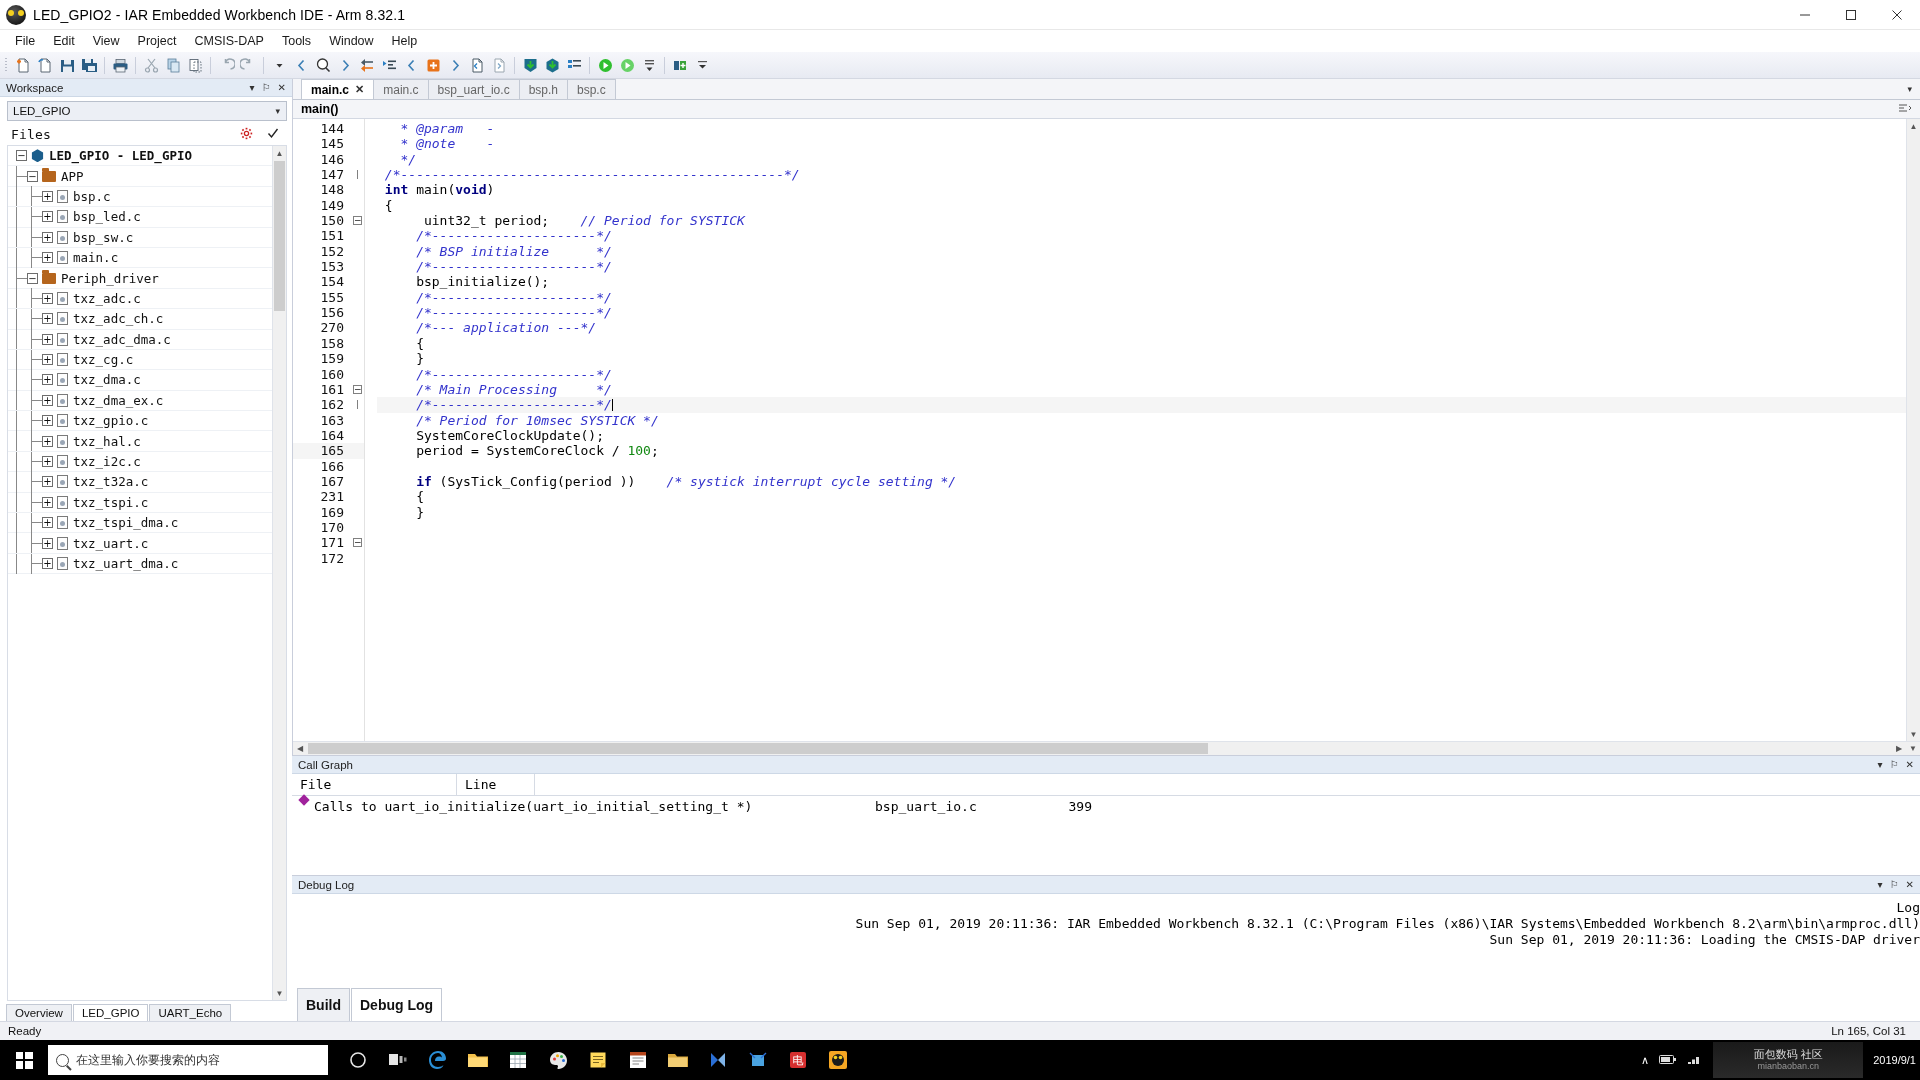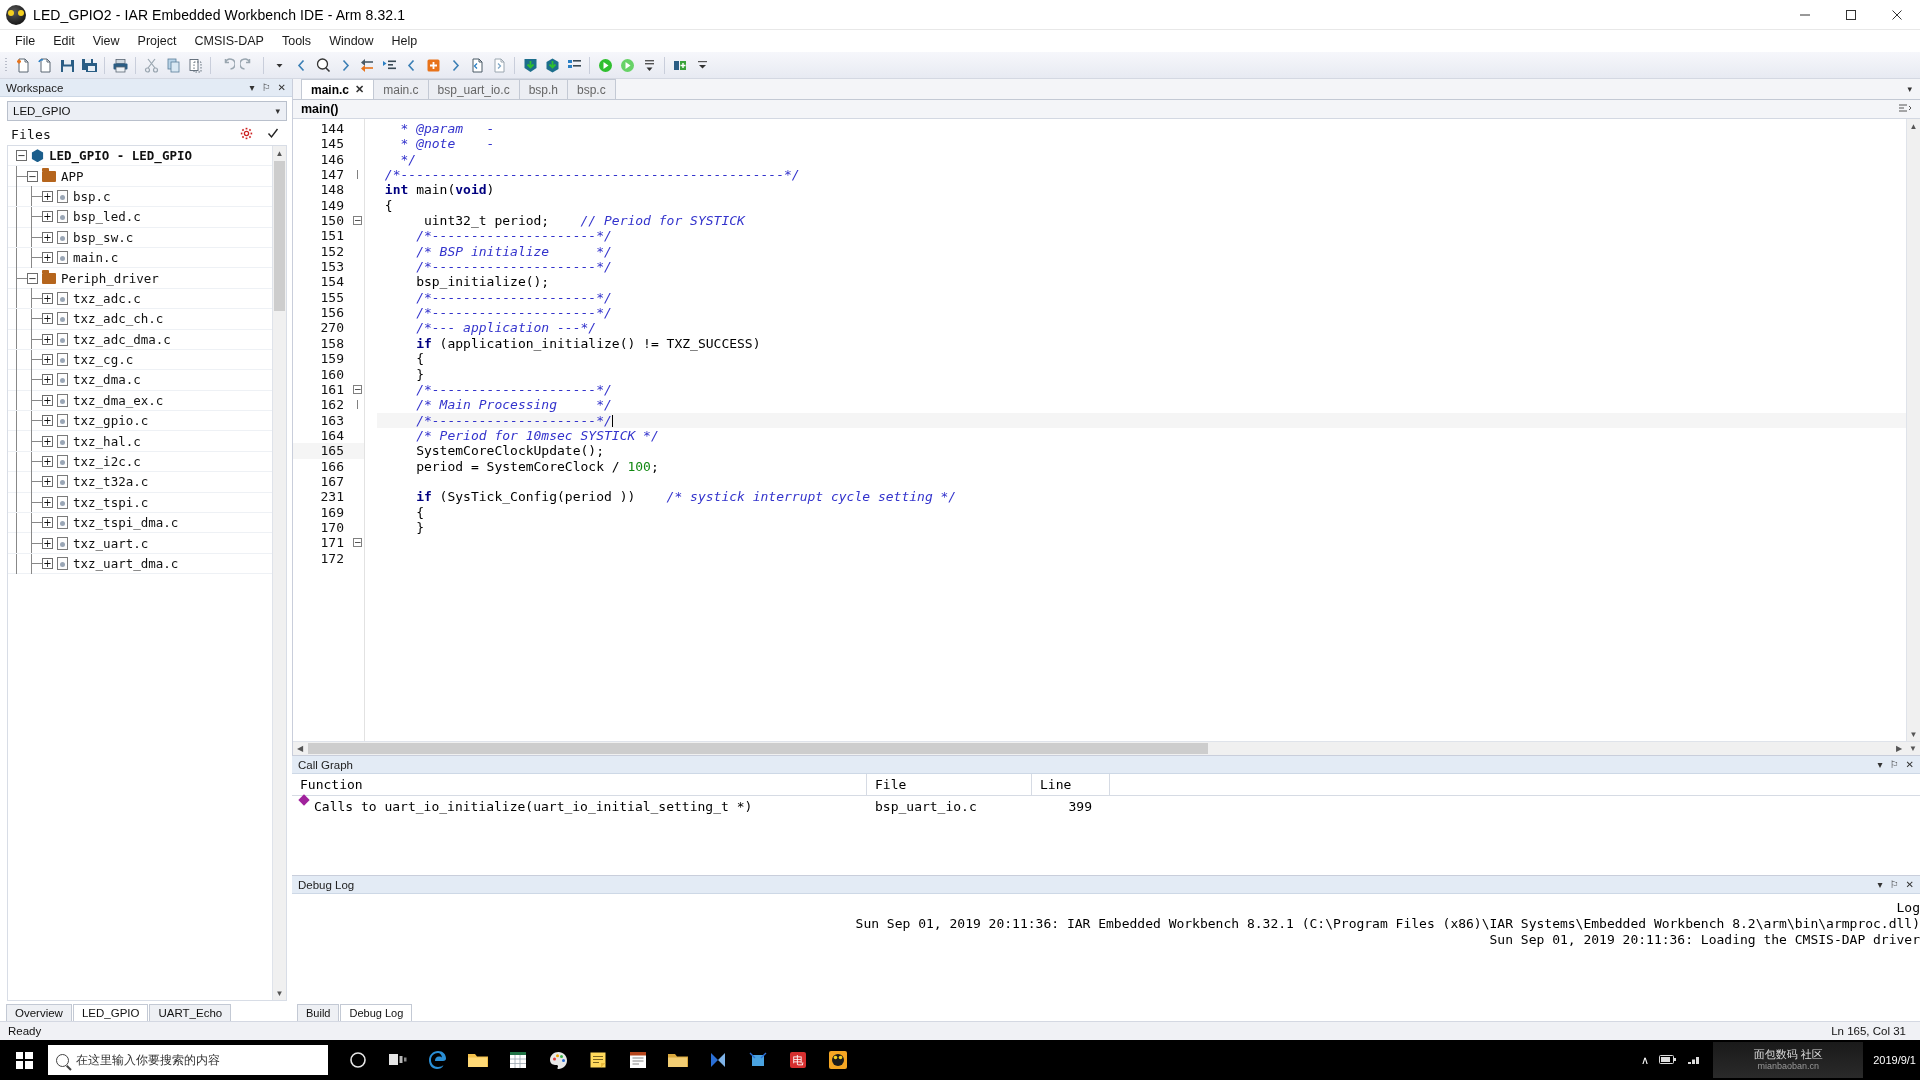--- a/index.html
+++ b/index.html
@@ -203,22 +203,22 @@
     width: 8px; height: 8px; background: #a0229c; transform: rotate(45deg);
     display: inline-block; margin-right: 6px; flex: 0 0 8px;
   }
 
   
   .debuglog { flex: 0 0 146px; display: flex; flex-direction: column; border-top: 1px solid #c9cedb; }
   .dl-body { flex: 1 1 auto; background: #fff; padding: 6px 0 0 30px; }
   .dl-line { font-family: "DejaVu Sans Mono", monospace; font-size: 13px; color: #000; line-height: 16px; height: 16px; white-space: pre; text-align: right; }
   .dl-tabs { height: 20px; flex: 0 0 20px; display: flex; align-items: flex-end; padding-left: 5px; gap: 1px; background:#fff; }
   .dl-tab {
-    height: 17px; padding: 0 8px; font-size: 11px; display: flex; align-items: center;
-    background: #eef0f4; border: 1px solid #c3c9d4; border-bottom: none; color: #111;
+    height: 17px; padding: 16px 8px; font-size: 14px; display: flex; align-items: center;
+    background: #eef0f4; border: 1px solid #c3c9d4; border-bottom: none; color: #111; font-weight: bold;
   }
   .dl-tab.active { background: #ffffff; }
 
   
   .statusbar {
     height: 19px; flex: 0 0 19px; background: #f0f1f5; border-top: 1px solid #d4d8e2;
     display: flex; align-items: center; font-size: 11.5px; color: #111; padding-left: 8px;
   }
   .statusbar .right { margin-left: auto; padding-right: 14px; }
 
@@ -860,21 +860,20 @@
                 <div class="ln"><span class="c-txt"> </span><span class="c-kw">int</span><span class="c-txt"> main(</span><span class="c-kw">void</span><span class="c-txt">)</span></div>
                 <div class="ln"><span class="c-txt"> {</span></div>
                 <div class="ln"><span class="c-txt">      uint32_t period;    </span><span class="c-cmt">// Period for SYSTICK</span></div>
                 <div class="ln"><span class="c-cmt">     /*---------------------*/</span></div>
                 <div class="ln"><span class="c-cmt">     /* BSP initialize      */</span></div>
                 <div class="ln"><span class="c-cmt">     /*---------------------*/</span></div>
                 <div class="ln"><span class="c-txt">     bsp_initialize();</span></div>
                 <div class="ln"><span class="c-cmt">     /*---------------------*/</span></div>
                 <div class="ln"><span class="c-cmt">     /*---------------------*/</span></div>
                 <div class="ln"><span class="c-cmt">     /*--- application ---*/</span></div>
-                <div class="ln"><span class="c-txt">     </span><span class="c-kw">if</span><span class="c-txt"> (application_initialize() != TXZ_SUCCESS)</span></div>
                 <div class="ln"><span class="c-txt">     {</span></div>
                 <div class="ln"><span class="c-txt">     }</span></div>
                 <div class="ln"><span class="c-cmt">     /*---------------------*/</span></div>
                 <div class="ln"><span class="c-cmt">     /* Main Processing     */</span></div>
                 <div class="ln cur-line"><span class="c-cmt">     /*---------------------*/</span><span class="caret"></span></div>
                 <div class="ln"><span class="c-cmt">     /* Period for 10msec SYSTICK */</span></div>
                 <div class="ln"><span class="c-txt">     SystemCoreClockUpdate();</span></div>
                 <div class="ln"><span class="c-txt">     period = SystemCoreClock / </span><span class="c-num">100</span><span class="c-txt">;</span></div>
                 <div class="ln"><span class="c-txt"></span></div>
                 <div class="ln"><span class="c-txt">     </span><span class="c-kw">if</span><span class="c-txt"> (SysTick_Config(period ))    </span><span class="c-cmt">/* systick interrupt cycle setting */</span></div>
@@ -902,21 +901,20 @@
         <div class="panel-caption">
           <span>Call Graph</span>
           <span class="capbtns">
             <span class="capbtn">▾</span>
             <span class="capbtn">⚐</span>
             <span class="capbtn">✕</span>
           </span>
         </div>
         <div class="cg-body">
           <div class="cg-header">
-            <div class="cg-col" style="width:575px">Function</div>
             <div class="cg-col" style="width:165px">File</div>
             <div class="cg-col" style="width:78px">Line</div>
           </div>
           <div class="cg-row">
             <div class="cg-cell" style="width:575px; display:flex; ">
               <span class="diamond"></span>
               <span>Calls to uart_io_initialize(uart_io_initial_setting_t *)</span>
             </div>
             <div class="cg-cell" style="width:165px">bsp_uart_io.c</div>
             <div class="cg-cell" style="width:78px; text-align:right; padding-right:18px; padding-left:0;">399</div>

